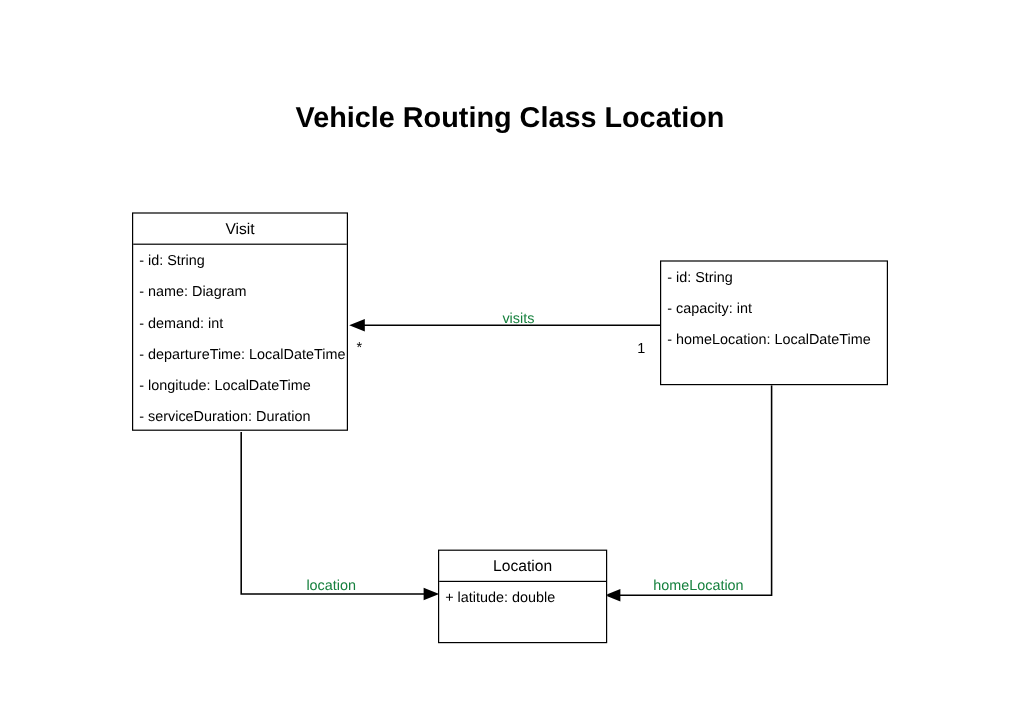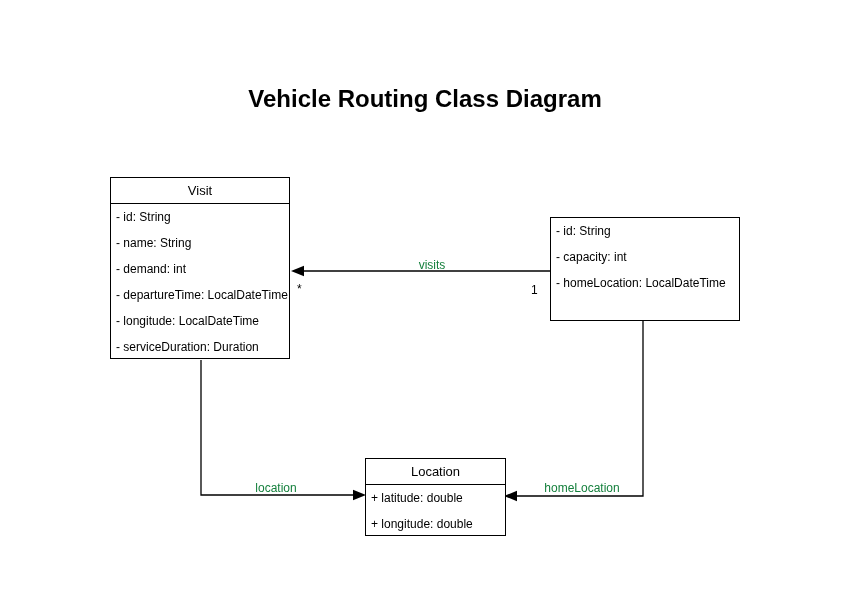--- a/index.html
+++ b/index.html
@@ -70,21 +70,21 @@
     font-size: 12px;
     line-height: 14px;
     color: #000000;
   }
 </style>
 </head>
 <body>
 
 <div class="canvas">
 
-  <div class="diagram-title">Vehicle Routing Class Diagram</div>
+  <div class="diagram-title">Vehicle Routing Class Location</div>
 
   <svg class="edges" width="850" height="600" viewBox="0 0 850 600">
 
     <g>
       <path d="M 550 271 L 303 271" stroke="#000000" stroke-width="1.3" fill="none"></path>
       <polygon points="291,271 304,265.8 304,276.2" fill="#000000"></polygon>
     </g>
 
     <g>
       <path d="M 201 360 L 201 495 L 354 495" stroke="#000000" stroke-width="1.3" fill="none"></path>
@@ -93,37 +93,36 @@
 
     <g>
       <path d="M 643 321 L 643 496 L 516 496" stroke="#000000" stroke-width="1.3" fill="none"></path>
       <polygon points="504,496 517,490.8 517,501.2" fill="#000000"></polygon>
     </g>
   </svg>
 
   <div class="uml-class" style="left:110px; top:177px; width:180px; height:182px;">
     <div class="uml-class-name">Visit</div>
     <div class="uml-attr">- id: String</div>
-    <div class="uml-attr">- name: String</div>
+    <div class="uml-attr">- name: Diagram</div>
     <div class="uml-attr">- demand: int</div>
     <div class="uml-attr">- departureTime: LocalDateTime</div>
     <div class="uml-attr">- longitude: LocalDateTime</div>
     <div class="uml-attr">- serviceDuration: Duration</div>
   </div>
 
   <div class="uml-class" style="left:550px; top:217px; width:190px; height:104px;">
     <div class="uml-attr">- id: String</div>
     <div class="uml-attr">- capacity: int</div>
     <div class="uml-attr">- homeLocation: LocalDateTime</div>
   </div>
 
   <div class="uml-class" style="left:365px; top:458px; width:141px; height:78px;">
     <div class="uml-class-name">Location</div>
     <div class="uml-attr">+ latitude: double</div>
-    <div class="uml-attr">+ longitude: double</div>
   </div>
 
   <div class="edge-label" style="left:382px; top:258px;">visits</div>
   <div class="mult-label" style="left:297px; top:282px;">*</div>
   <div class="mult-label" style="left:531px; top:283px;">1</div>
   <div class="edge-label" style="left:226px; top:481px;">location</div>
   <div class="edge-label" style="left:532px; top:481px;">homeLocation</div>
 
 </div>
 

